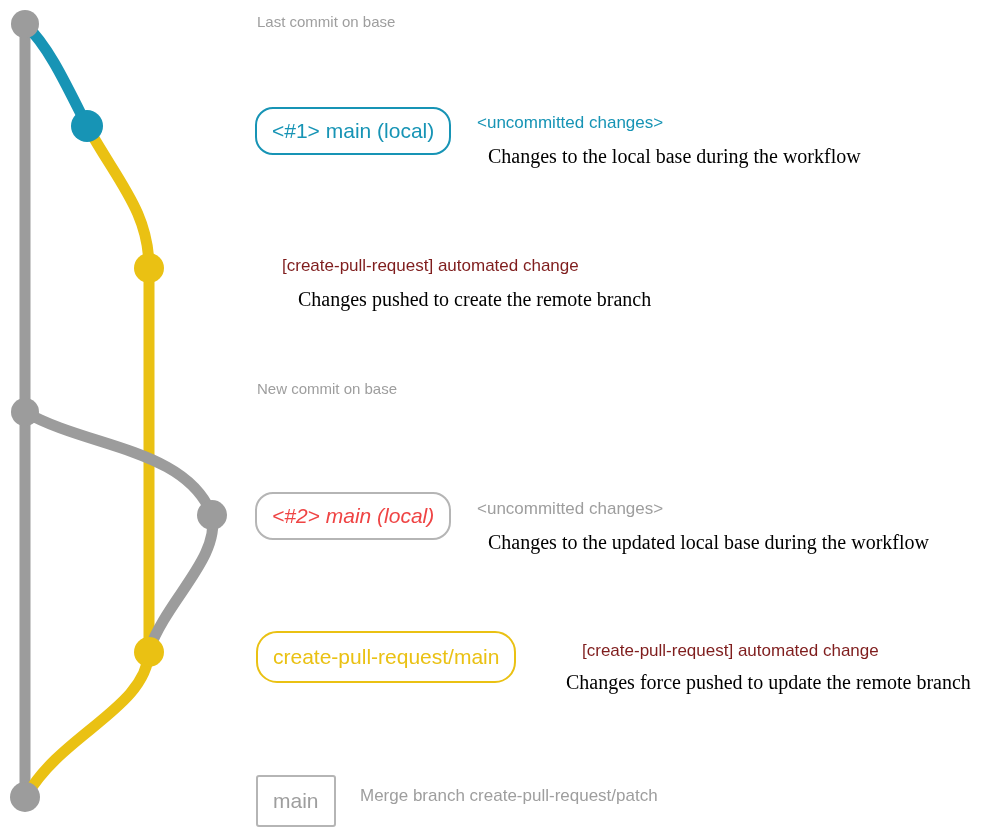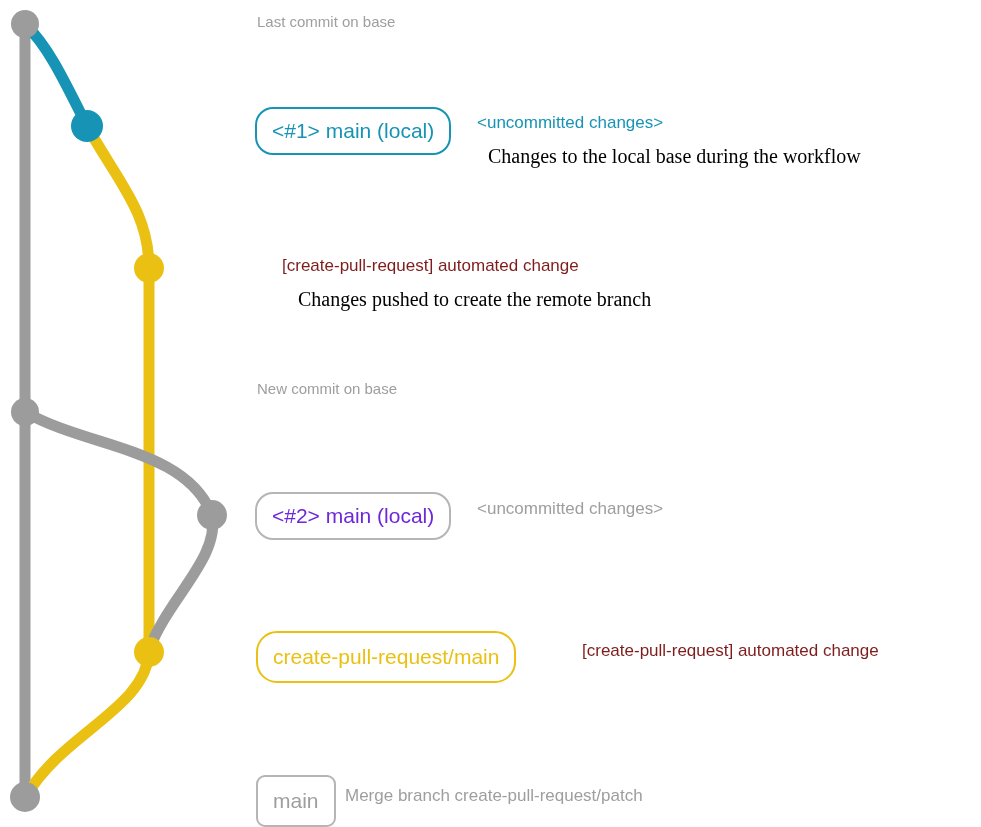--- a/index.html
+++ b/index.html
@@ -31,23 +31,23 @@
     display: inline-block;
     font-size: 21px;
     line-height: 36px;
     padding: 4px 15px;
     border: 2px solid;
     border-radius: 18px;
     background: #ffffff;
     font-family: "Liberation Sans", sans-serif;
   }
   .badge.teal  { color: #1794b5; border-color: #1794b5; }
-  .badge.gray  { color: #6d28d9; border-color: #b5b5b5; }
+  .badge.gray  { color: #ef4444; border-color: #b5b5b5; font-style: italic; }
   .badge.yellow{ color: #eac113; border-color: #eac113; line-height: 40px; border-radius: 21px; }
-  .badge.main-badge { color: #9e9e9e; border-color: #b5b5b5; line-height: 40px; border-radius: 9px; }
+  .badge.main-badge { color: #9e9e9e; border-color: #b5b5b5; line-height: 40px; border-radius: 3px; }
 
   .annot-title {
     font-size: 17px;
     font-family: "Liberation Sans", sans-serif;
   }
   .annot-title.teal   { color: #1794b5; }
   .annot-title.gray   { color: #9e9e9e; }
   .annot-title.yellow { color: #7f1d1d; margin-left: 29px; }
 
   .annot-desc {
@@ -89,20 +89,22 @@
   <div class="abs annot-title teal" style="left:477px; top:113px;">&lt;uncommitted changes&gt;</div>
   <div class="abs annot-desc" style="left:488px; top:145px;">Changes to the local base during the workflow</div>
 
   <div class="abs annot-title yellow" style="left:253px; top:256px;">[create-pull-request] automated change</div>
   <div class="abs annot-desc" style="left:269px; top:288px;margin-left:29px;">Changes pushed to create the remote branch</div>
 
   <div class="abs gray-label" style="left:257px; top:380px;">New commit on base</div>
 
   <div class="abs badge gray" style="left:255px; top:492px;">&lt;#2&gt; main (local)</div>
   <div class="abs annot-title gray" style="left:477px; top:499px;">&lt;uncommitted changes&gt;</div>
+  <div class="abs annot-desc" style="left:488px; top:531px;">Changes to the updated local base during the workflow</div>
 
   <div class="abs badge yellow" style="left:256px; top:631px;">create-pull-request/main</div>
   <div class="abs annot-title yellow" style="left:553px; top:641px;">[create-pull-request] automated change</div>
+  <div class="abs annot-desc" style="left:566px; top:671px;">Changes force pushed to update the remote branch</div>
 
   <div class="abs badge main-badge" style="left:256px; top:775px;">main</div>
-  <div class="abs annot-title gray" style="left:345px; top:786px;text-align:center;">Merge branch create-pull-request/patch</div>
+  <div class="abs annot-title gray" style="left:360px; top:786px;text-align:center;">Merge branch create-pull-request/patch</div>
 
 </div>
 
 </body></html>

